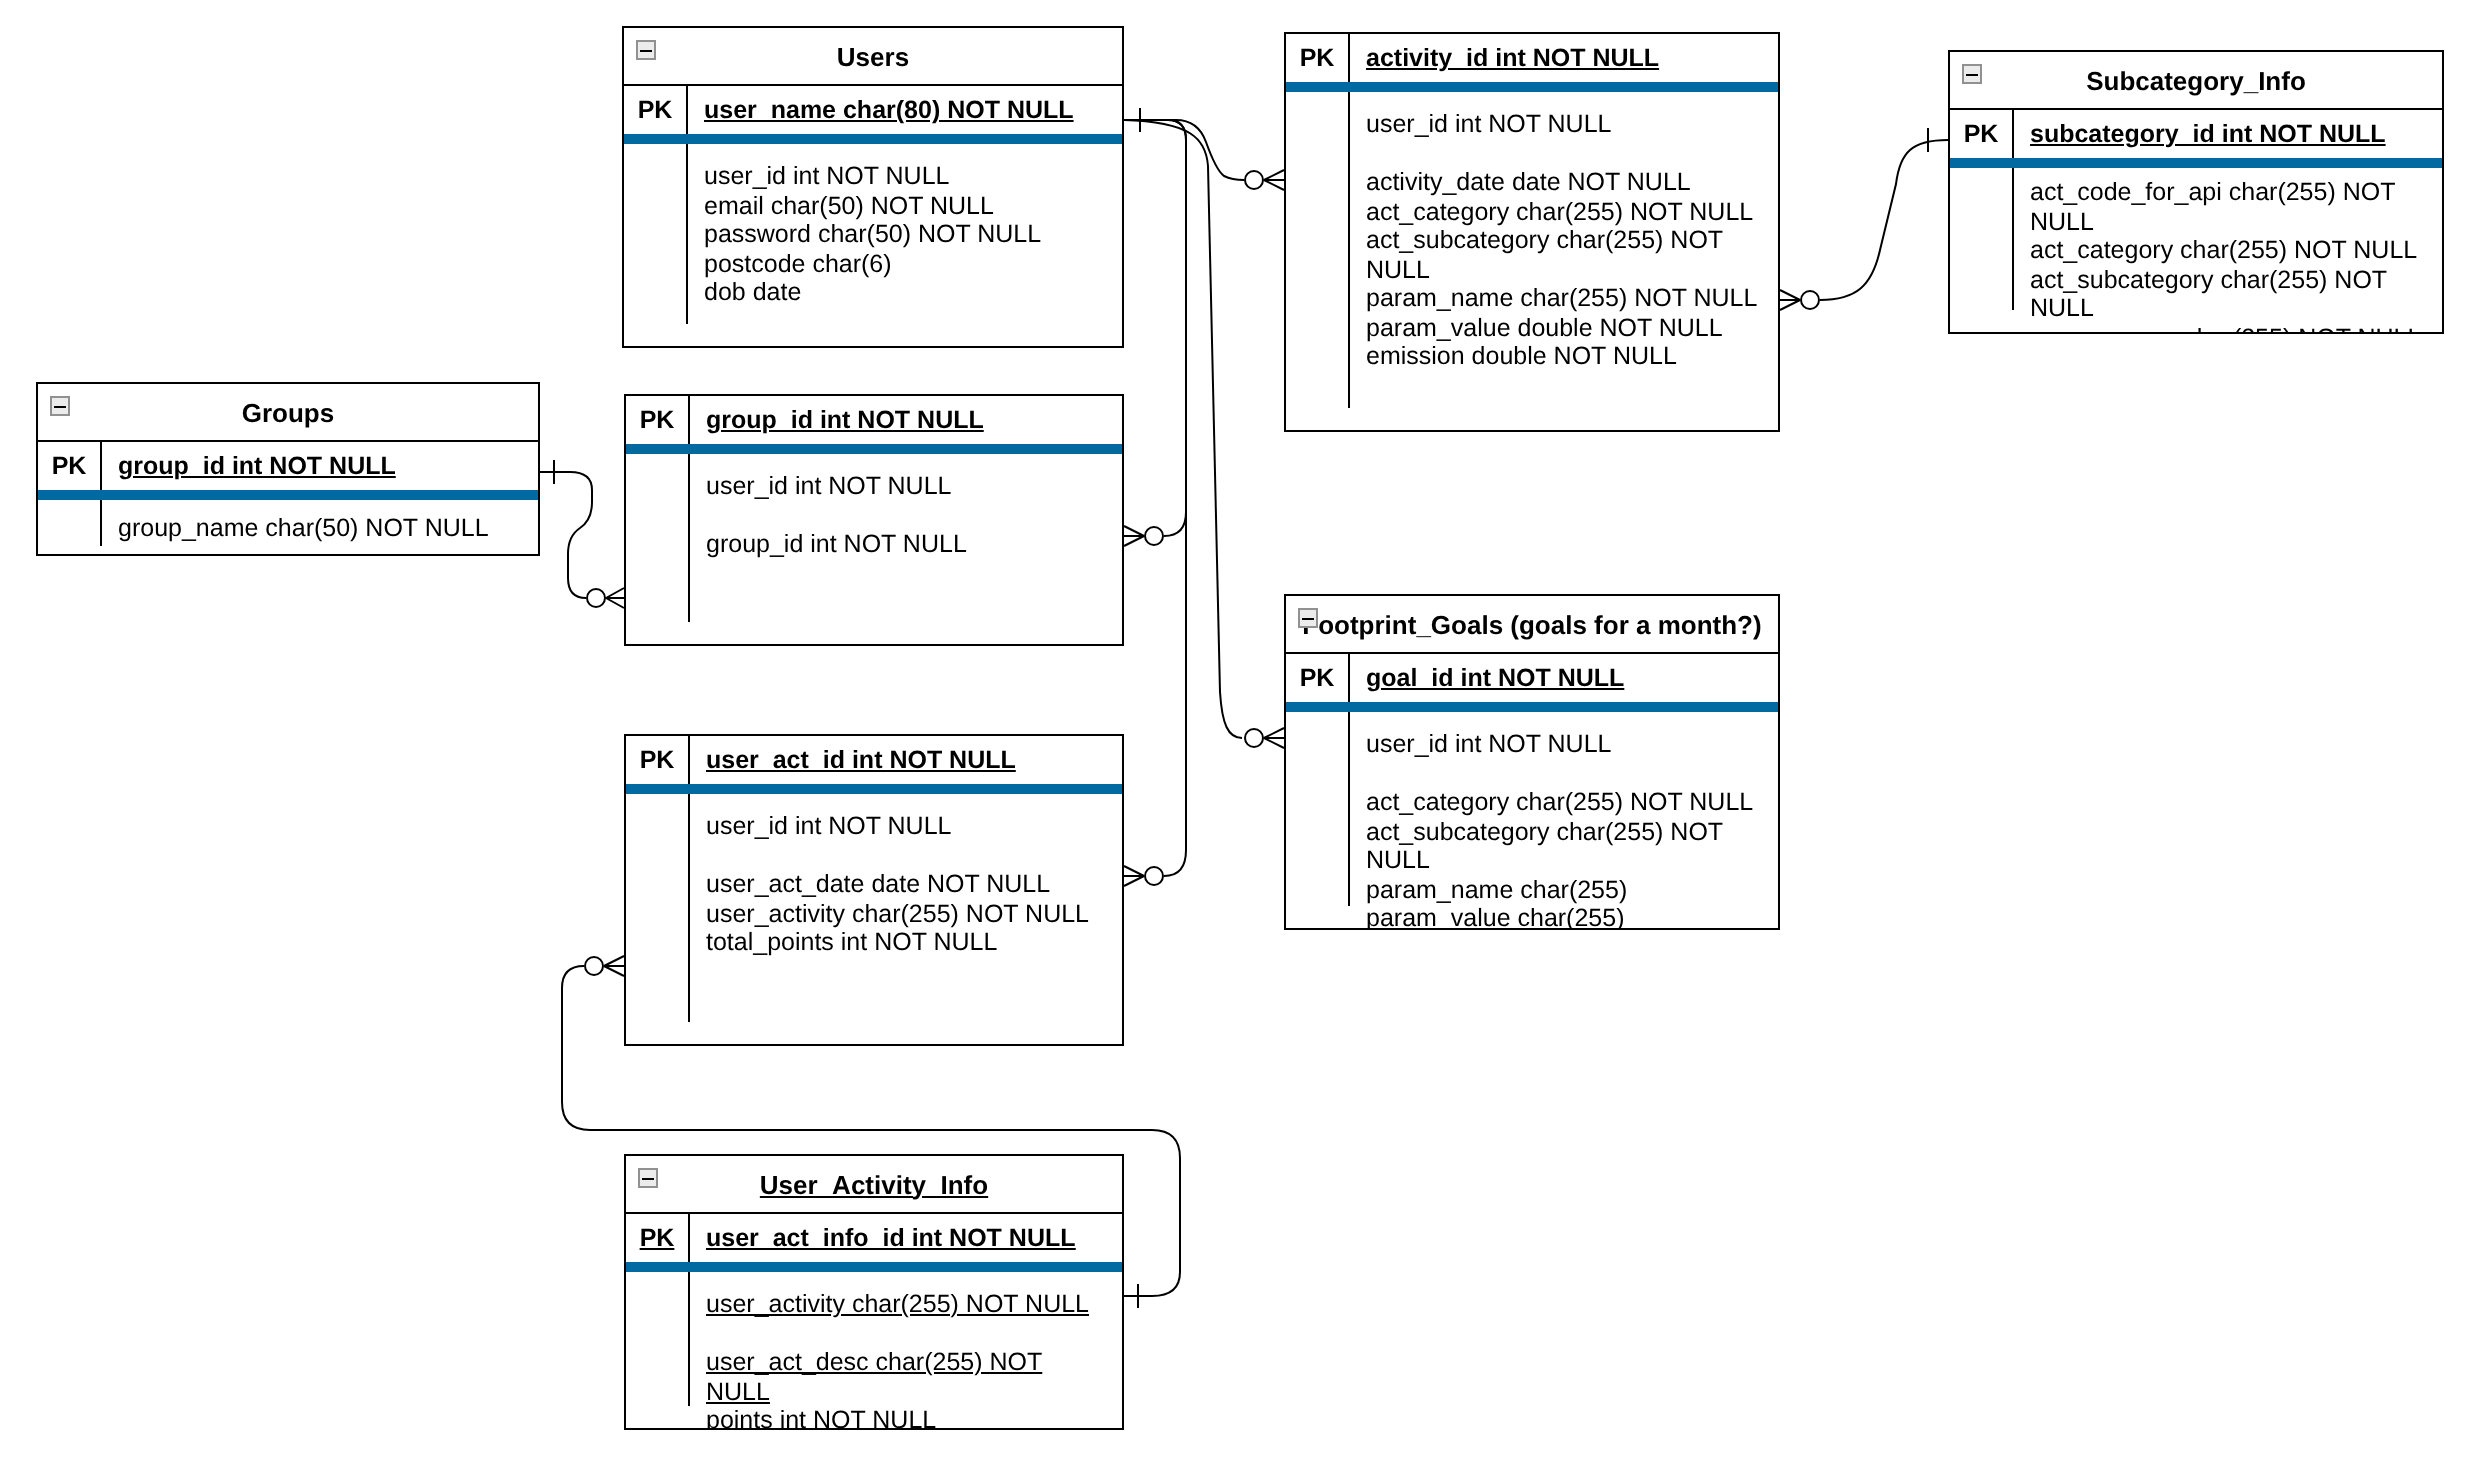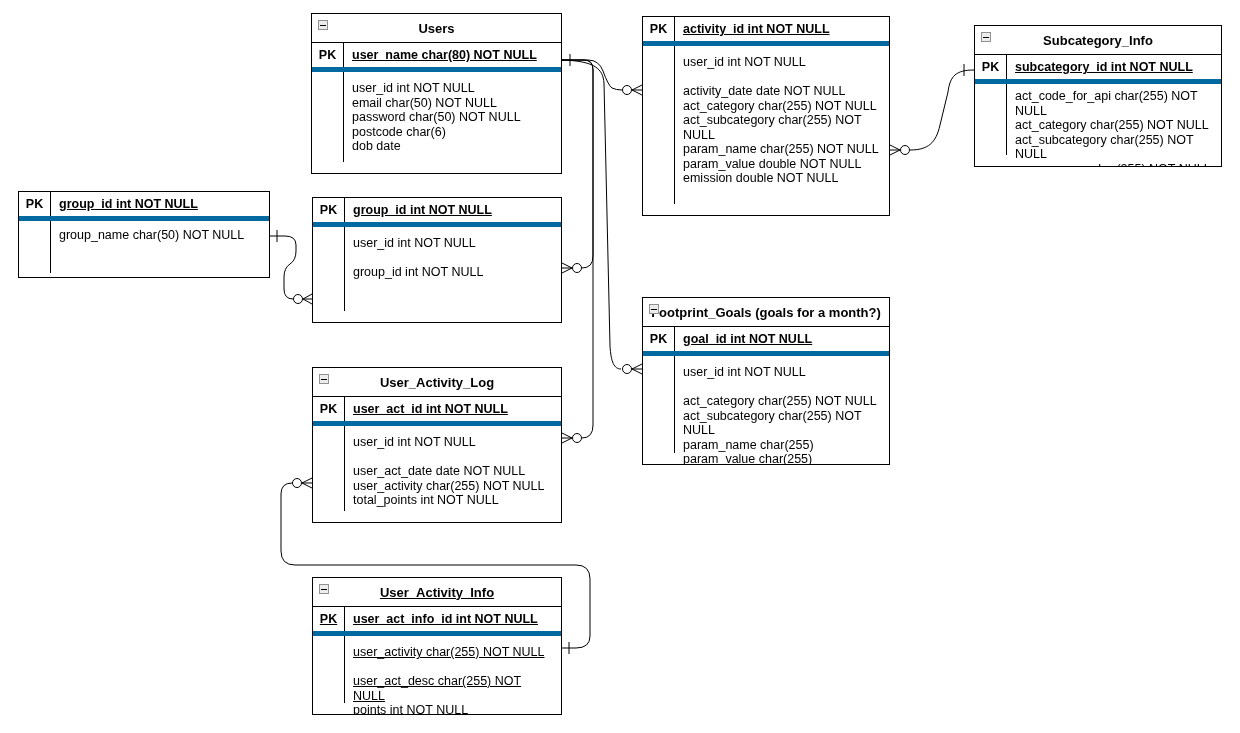--- a/index.html
+++ b/index.html
@@ -133,20 +133,24 @@
     <div class="er-body">
       <span class="bl"></span>
       <span class="fields" style="padding-top:5px;">act_code_for_api char(255) NOT NULL
 act_category char(255) NOT NULL
 act_subcategory char(255) NOT NULL
 param_name char(255) NOT NULL</span>
     </div>
   </div>
 
   <div class="er-table" style="left:18px; top:191px; width:252px; height:87px;">
+    <div class="er-title">
+      <span class="collapse"></span>
+      <span>Groups</span>
+    </div>
     <div class="er-pk">
       <span class="pkc">PK</span>
       <span class="pkf">group_id int NOT NULL</span>
     </div>
     <div class="er-body">
       <span class="bl" style="margin-bottom:4px;"></span>
       <span class="fields" style="padding-top:7px;">group_name char(50) NOT NULL</span>
     </div>
   </div>
 
@@ -177,24 +181,20 @@
       <span class="fields">user_id int NOT NULL
 
 act_category char(255) NOT NULL
 act_subcategory char(255) NOT NULL
 param_name char(255)
 param_value char(255)</span>
     </div>
   </div>
 
   <div class="er-table" style="left:312px; top:367px; width:250px; height:156px;">
-    <div class="er-title">
-      <span class="collapse"></span>
-      <span>User_Activity_Log</span>
-    </div>
     <div class="er-pk">
       <span class="pkc">PK</span>
       <span class="pkf">user_act_id int NOT NULL</span>
     </div>
     <div class="er-body">
       <span class="bl"></span>
       <span class="fields">user_id int NOT NULL
 
 user_act_date date NOT NULL
 user_activity char(255) NOT NULL

